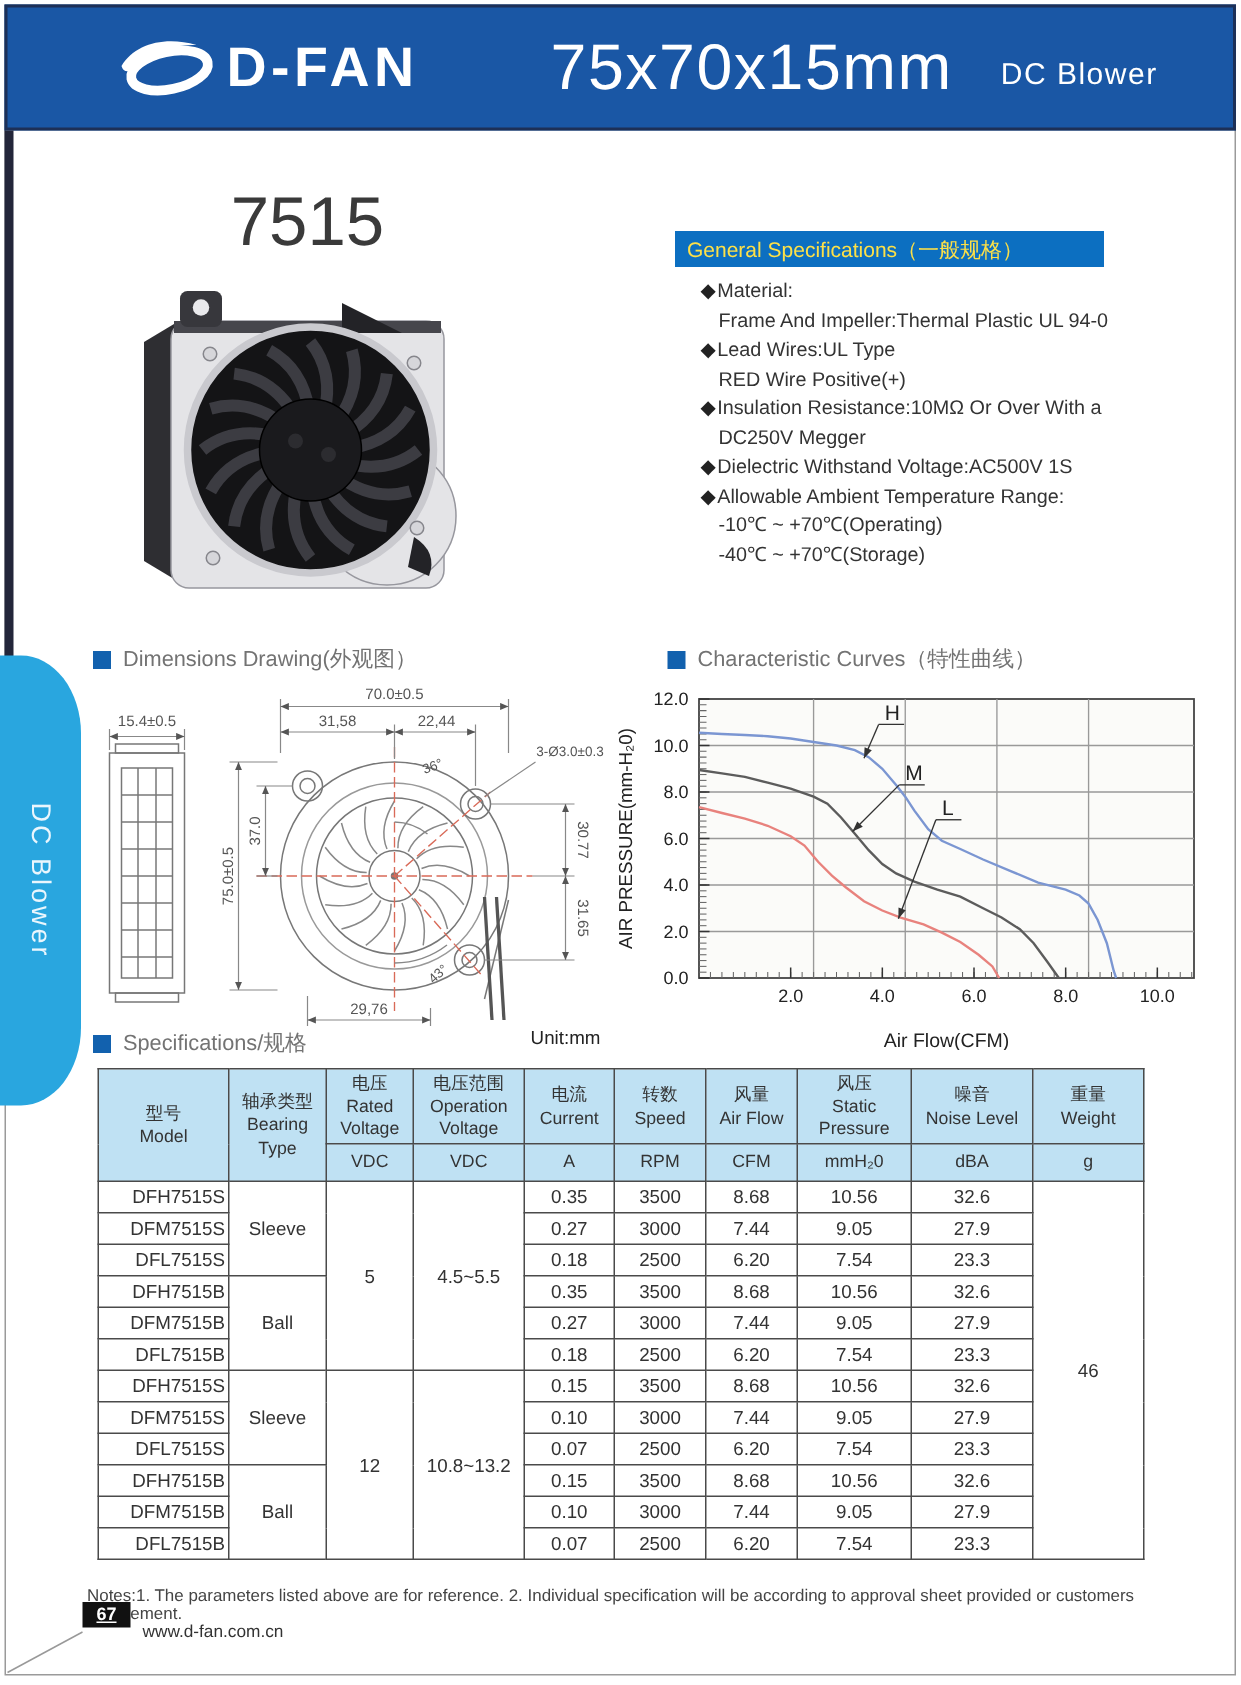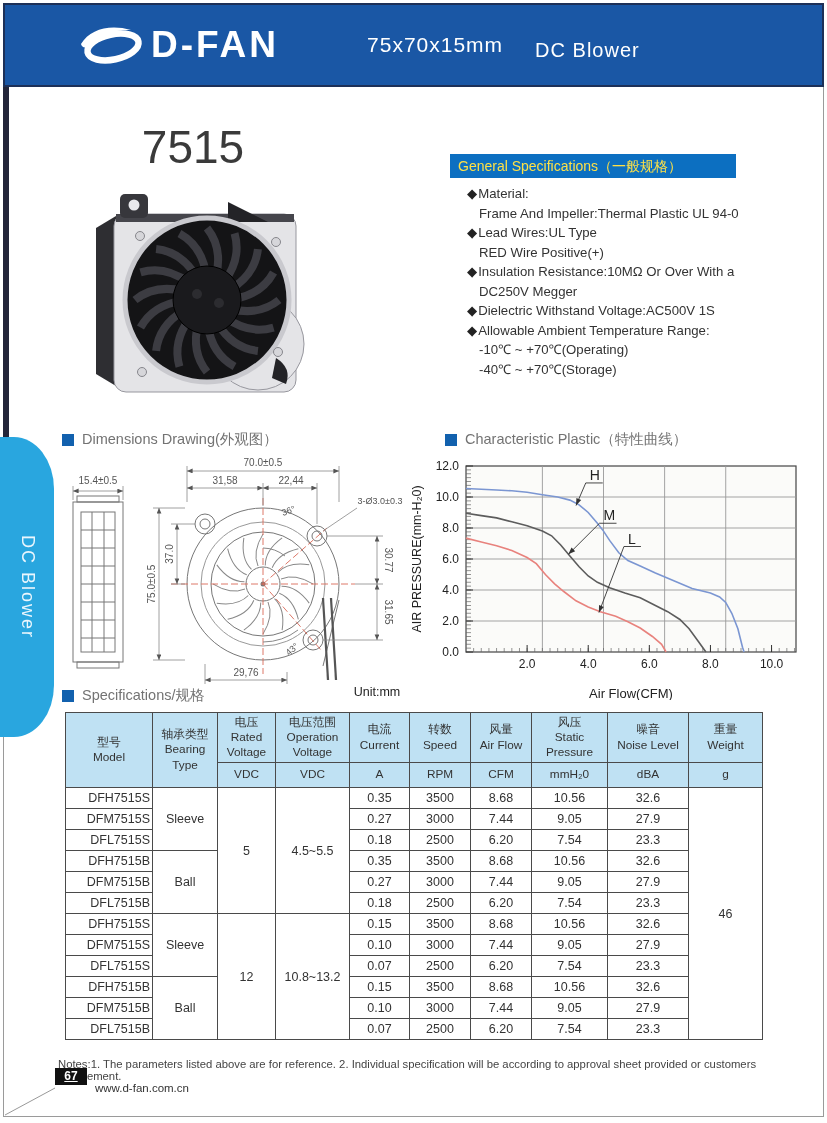--- a/index.html
+++ b/index.html
@@ -5,30 +5,30 @@
   html,body{margin:0;padding:0;background:#fff;}
   *{box-sizing:border-box;}
   .page{position:relative;width:824px;height:1123px;background:#fff;overflow:hidden;
         font-family:"Liberation Sans",sans-serif;color:#333;}
   .page-border{position:absolute;left:3px;top:3px;width:821px;height:1114px;border:1px solid #9a9a9a;}
   
   .hdr{position:absolute;left:3px;top:3px;width:821px;height:84px;background:#1a57a5;
        border:2px solid #1d3057;display:flex;align-items:center;}
   .logo{display:flex;align-items:center;margin-left:72px;}
   .brand{color:#fff;font-size:37px;font-weight:bold;letter-spacing:3px;margin-left:2px;}
-  .hdr-size{color:#fff;font-size:21px;margin-left:88px;letter-spacing:1px;}
+  .hdr-size{color:#fff;font-size:43px;margin-left:88px;letter-spacing:1px;}
   .hdr-type{color:#fff;font-size:20px;margin-left:32px;margin-top:10px;letter-spacing:1px;}
   
   .side-strip{position:absolute;left:3px;top:87px;width:6px;height:648px;background:#23263a;}
   .side-tab{position:absolute;left:0;top:437px;width:54px;height:300px;background:#29a6df;
             border-radius:0 40px 40px 0 / 0 52px 52px 0;}
   .side-tab span{position:absolute;left:50%;top:50%;transform:translate(-50%,-50%) rotate(90deg);
             white-space:nowrap;color:#eaf6fd;font-size:18px;letter-spacing:2px;}
   
-  .model-title{position:absolute;left:68px;top:120px;width:250px;text-align:center;
+  .model-title{position:absolute;left:80px;top:120px;width:250px;text-align:center;
             font-size:46px;color:#3a3a3a;}
   .fan-photo{position:absolute;left:80px;top:176px;}
   
   .gs-title{position:absolute;left:450px;top:154px;width:286px;height:24px;background:#0c6fc1;
             color:#fde047;font-size:14px;line-height:24px;padding-left:8px;}
   .gs-list{position:absolute;left:451px;top:184px;width:345px;font-size:13.2px;color:#333;}
   .gs-line{line-height:19.5px;white-space:nowrap;margin-left:16px;}
   .gs-line .ind{display:inline-block;width:12px;}
   .gs-line .dia{color:#222;margin-right:1px;}
   
@@ -137,21 +137,21 @@
       <div class="gs-line"><span class="ind"></span><span>-10℃ ~ +70℃(Operating)</span></div>
       <div class="gs-line"><span class="ind"></span><span>-40℃ ~ +70℃(Storage)</span></div>
     </div>
 
   <div class="sec-title dim-sec">
     <span class="sq"></span>
     <span>Dimensions Drawing(外观图）</span>
   </div>
   <div class="sec-title curve-sec">
     <span class="sq"></span>
-    <span>Characteristic Plastic（特性曲线）</span>
+    <span>Characteristic Curves（特性曲线）</span>
   </div>
   <div class="sec-title spec-sec">
     <span class="sq"></span>
     <span>Specifications/规格</span>
   </div>
 
   <div class="dim-wrap">
     <svg width="365" height="252" viewBox="0 0 365 252">
       <defs>
         <marker id="da" markerWidth="8" markerHeight="8" refX="7" refY="3" orient="auto-start-reverse">

